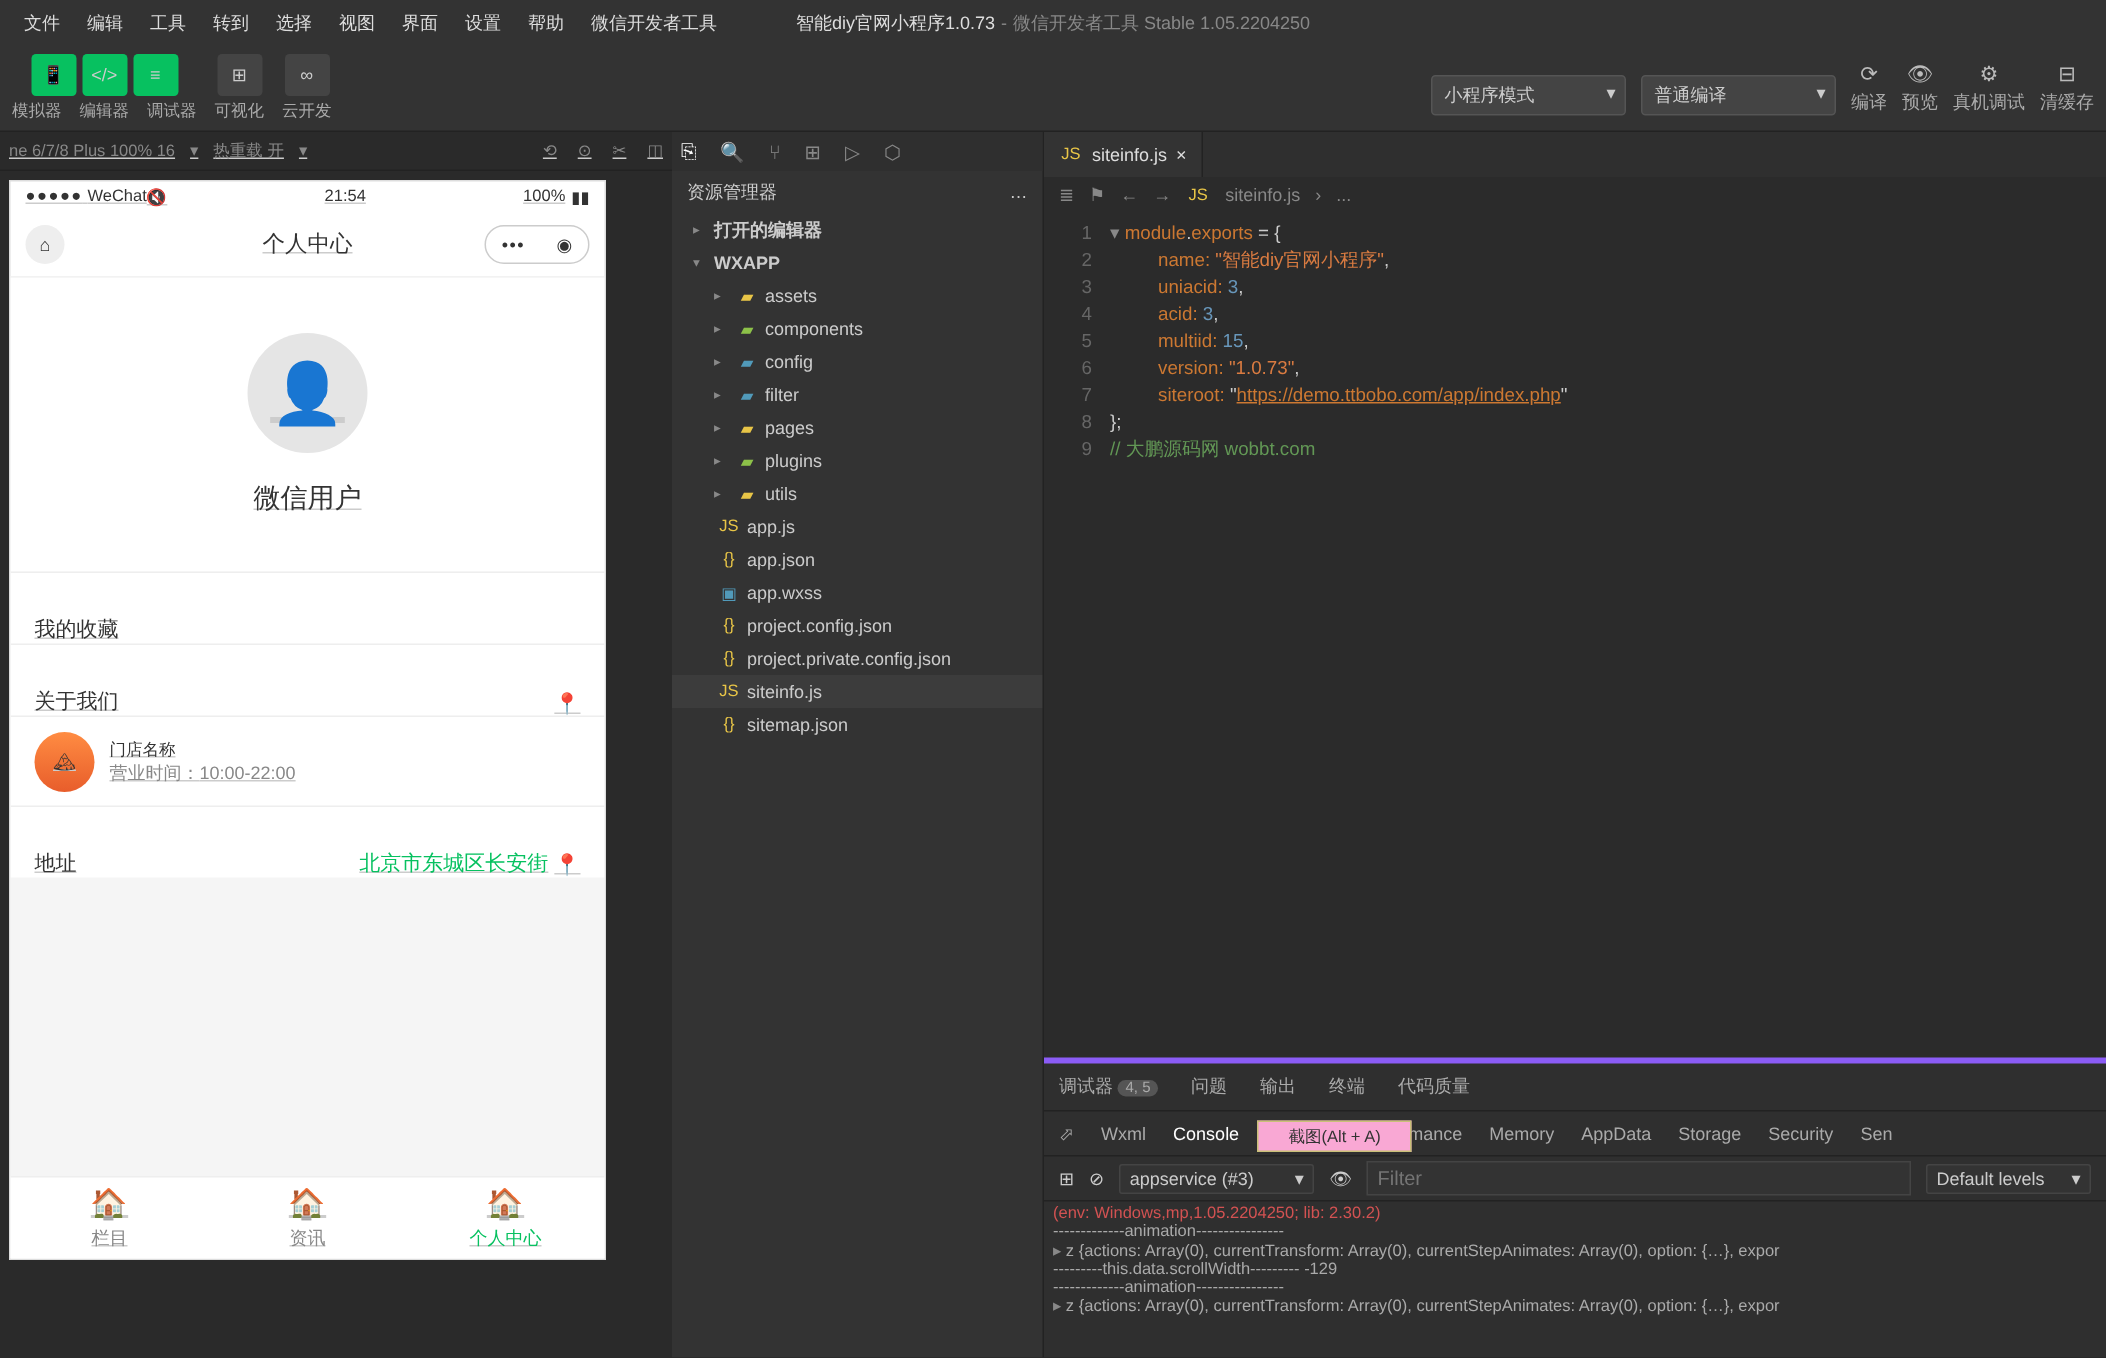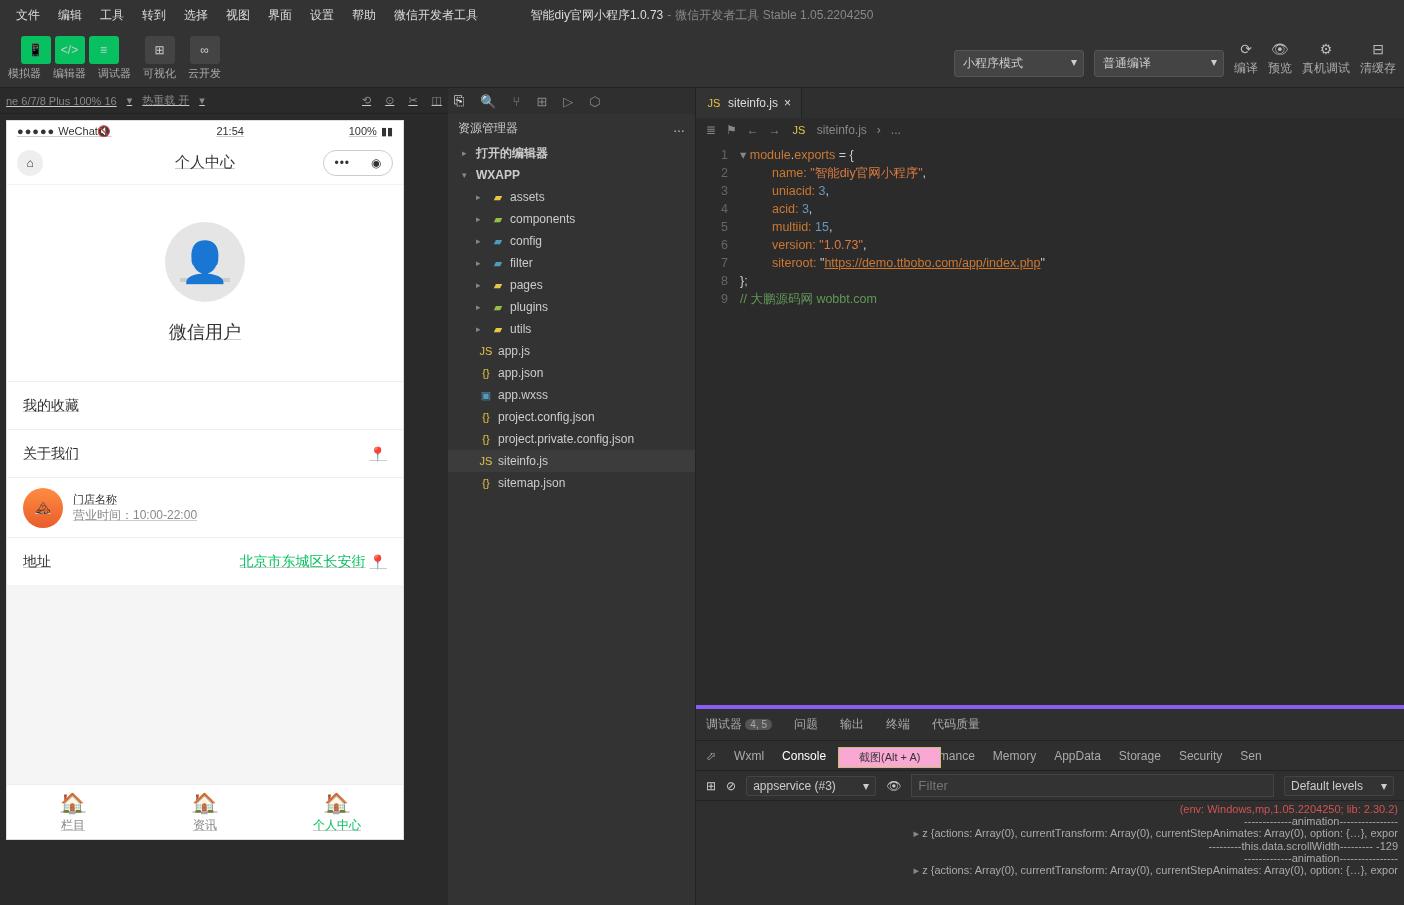--- a/index.html
+++ b/index.html
@@ -30,21 +30,21 @@
 .statusbar .time { margin:0 auto; }
 .statusbar .batt { display:flex; align-items:center; gap:4px;}
 .navbar { height:44px; display:flex; align-items:center; justify-content:center; position:relative; border-bottom:1px solid #f2f2f2; }
 .navbar .back { position:absolute; left:10px; width:26px; height:26px; border-radius:50%; background:#eee; display:flex; align-items:center; justify-content:center;}
 .navbar .cap { position:absolute; right:10px; width:70px; height:26px; border:1px solid #ccc; border-radius:13px; display:flex; align-items:center; justify-content:space-around; }
 .navbar .cap span:first-child { letter-spacing:1px; }
 .p-content { flex:1; background:#f5f5f5; overflow:hidden; }
 .p-head { background:#fff; height:196px; display:flex; flex-direction:column; align-items:center; justify-content:center; }
 .avatar { width:80px; height:80px; border-radius:50%; background:#e5e5e5; display:flex; align-items:center; justify-content:center; font-size:40px; color:#bbb; margin-bottom:18px;}
 .p-list { background:#fff; margin-top:0; }
-.p-row { height:48px; border-top:1px solid #eee; display:flex; align-items:center; padding:0 16px; font-size:14px; justify-content:space-between; }
+.p-row { height:48px; border-top:1px solid #eee; display:flex; align-items:flex-end; padding:0 16px; font-size:14px; justify-content:space-between; }
 .p-row .rt { color:#07c160; display:flex; align-items:center; gap:4px; }
 .store-row { height:60px; border-top:1px solid #eee; display:flex; align-items:center; padding:0 16px; gap:10px; }
 .store-ico { width:40px; height:40px; border-radius:50%; background:linear-gradient(#ff8c42,#e85d2b); display:flex; align-items:center; justify-content:center; }
 .tabbar { height:55px; border-top:1px solid #eee; display:flex; background:#fff; }
 .tabbar .tab { flex:1; display:flex; flex-direction:column; align-items:center; justify-content:center; gap:2px; color:#888; font-size:12px; }
 .tabbar .tab.active { color:#07c160; }
 .tabbar .tab .ti { font-size:20px; }
 .explorer { width:248px; background:#333; border-right:1px solid #222; display:flex; flex-direction:column; }
 .exp-tabs { height:26px; background:#2f2f2f; display:flex; align-items:center; padding:0 6px; gap:16px; color:#888; }
 .exp-tabs span { font-size:13px; }
@@ -70,21 +70,21 @@
 .link { color:#cc7832; text-decoration:underline; }
 .cmt { color:#629755; }
 .debug { height:200px; background:#2f2f2f; border-top:4px solid #8b5cf6; display:flex; flex-direction:column; }
 .debug-tabs { height:32px; display:flex; align-items:center; padding:0 10px; gap:22px; color:#aaa; border-bottom:1px solid #222; }
 .debug-tabs .badge { background:#555; padding:0 5px; border-radius:8px; font-size:10px; }
 .debug-sub { height:30px; display:flex; align-items:center; padding:0 10px; gap:18px; color:#aaa; border-bottom:1px solid #222; }
 .debug-filter { height:30px; display:flex; align-items:center; gap:10px; padding:0 10px; border-bottom:1px solid #222; }
 .ctx-sel { background:#333; border:1px solid #444; color:#ccc; padding:2px 20px 2px 6px; position:relative; border-radius:2px; min-width:130px; }
 .ctx-sel:after { content:"▾"; position:absolute; right:6px; }
 .filter-input { flex:1; background:#333; border:1px solid #444; color:#ccc; padding:3px 6px; }
-.console { flex:1; overflow:auto; font-family:Consolas,monospace; font-size:11px; padding:2px 6px;text-align:right; }
+.console { flex:1; overflow:auto; font-family:Consolas,monospace; font-size:11px; padding:2px 6px; }
 .console .env { color:#d25252; }
 .console .line { color:#aaa; white-space:nowrap; }
 .tooltip { position:absolute; background:#f9a8d4; border:1px solid #c9c078; color:#333; padding:2px 20px; font-size:11px; }
 </style>
 </head>
 <body>
 
 <div class="menubar">
   <span>文件</span>
   <span>编辑</span>

